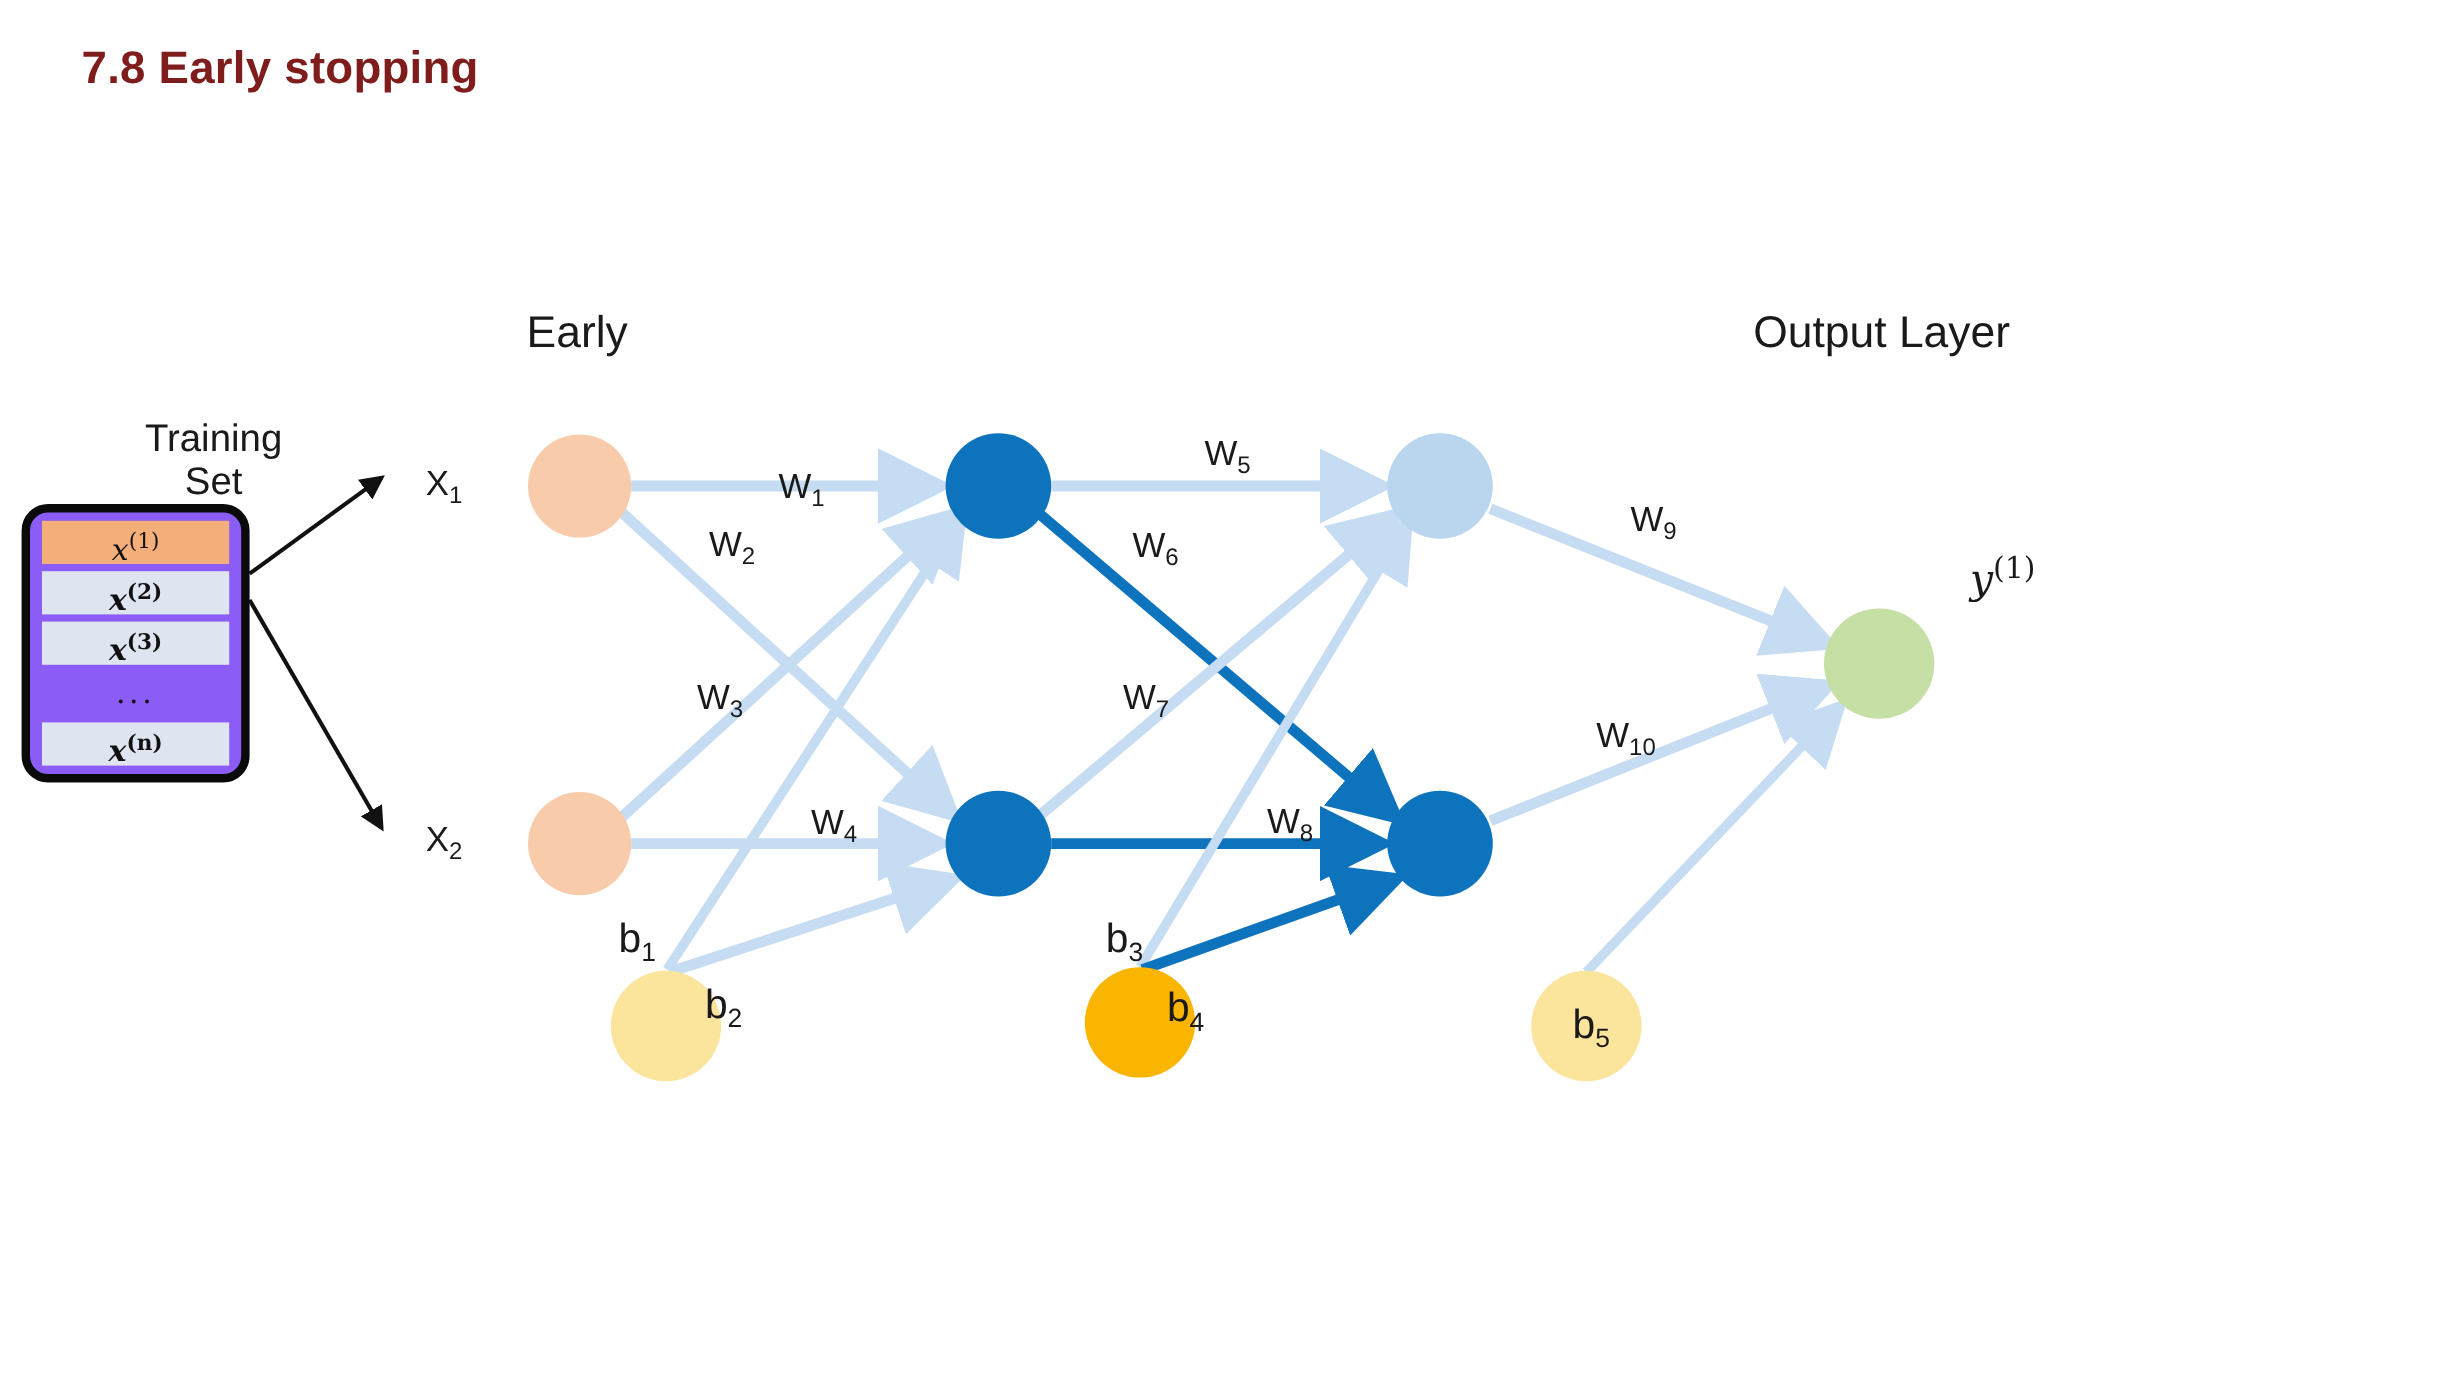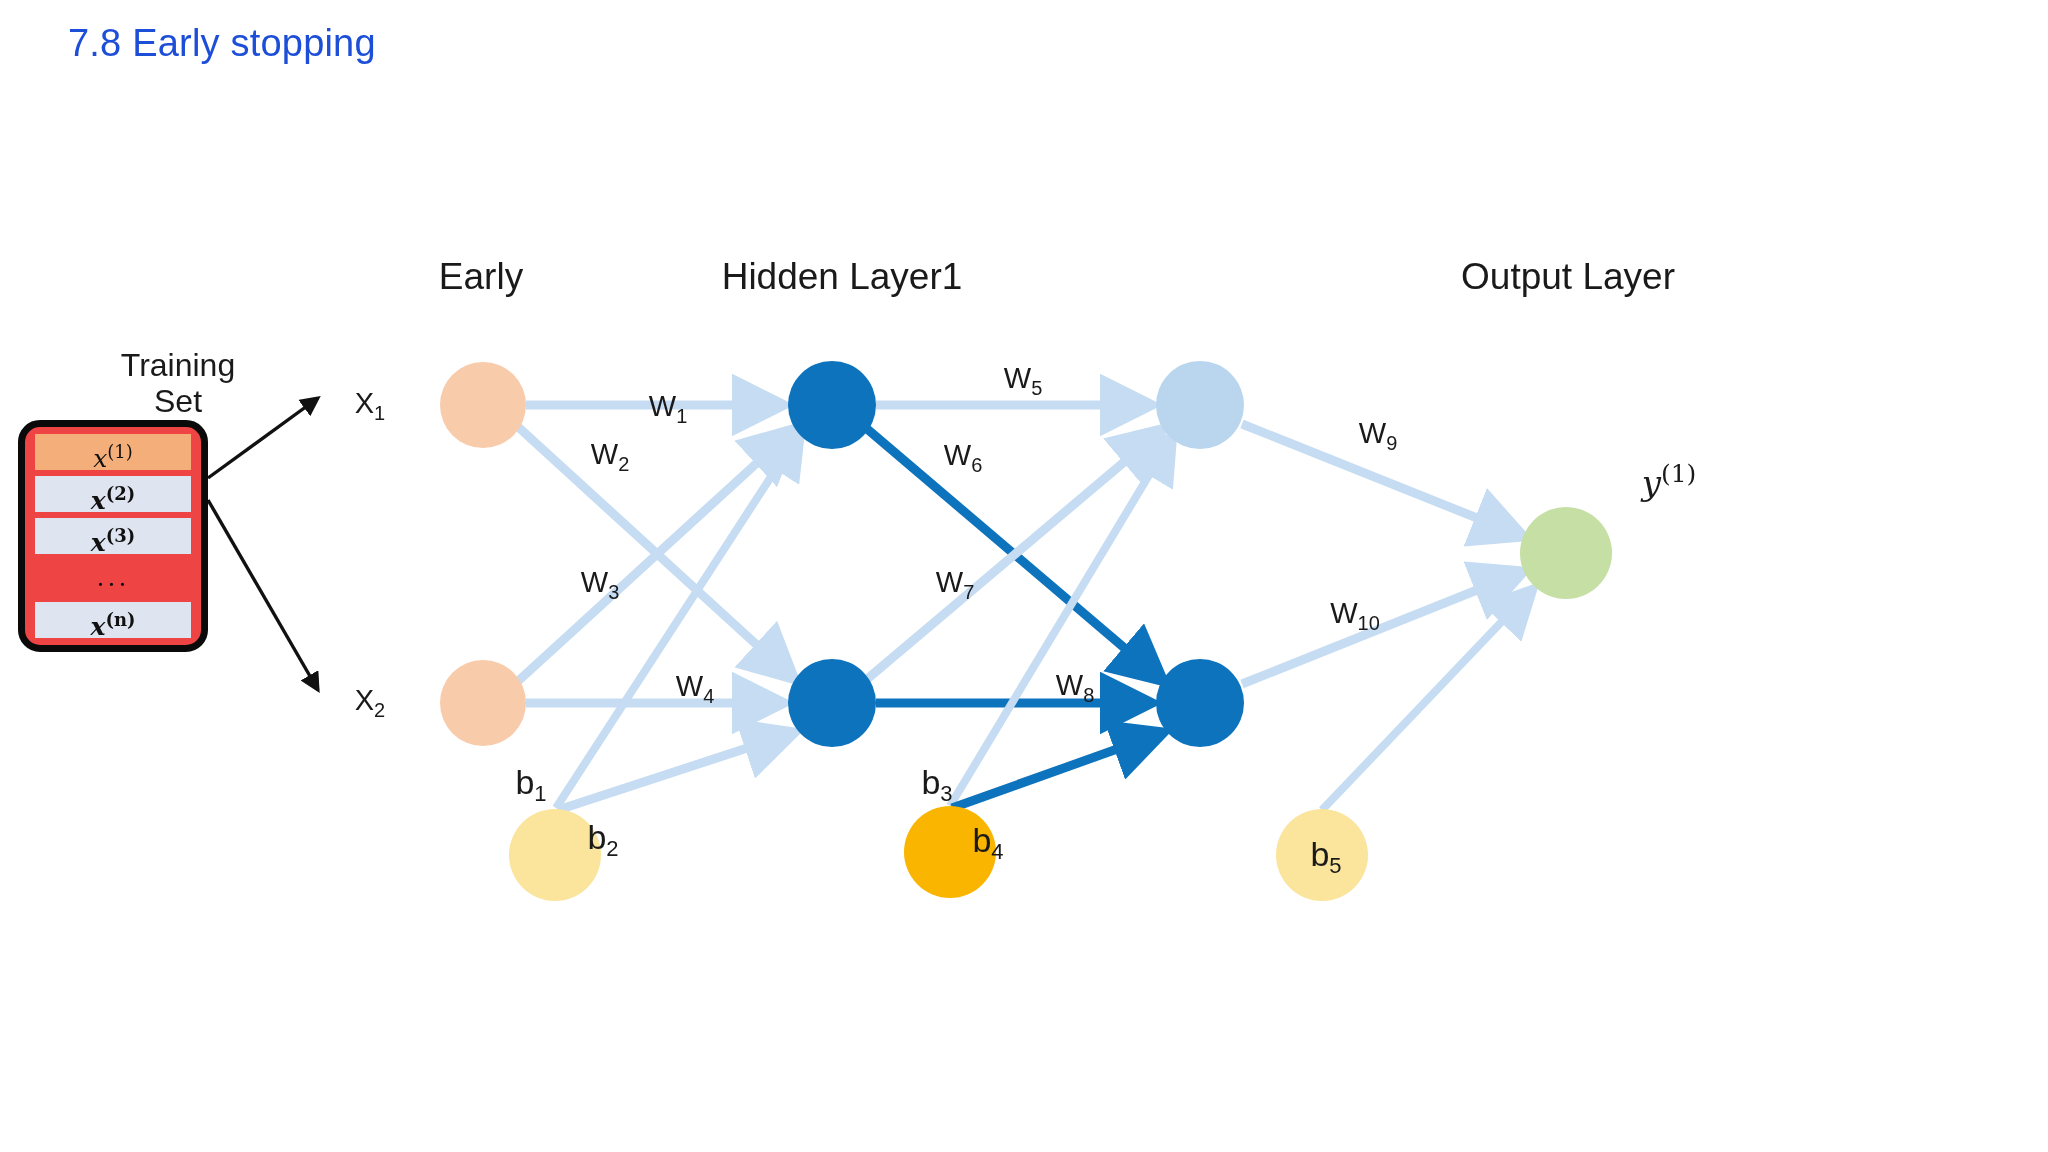--- a/index.html
+++ b/index.html
@@ -9,23 +9,23 @@
     background:#ffffff;
     font-family:"Liberation Sans", sans-serif;
     color:#1a1a1a;
     overflow:hidden;
     position:relative;
   }
   #stage{position:absolute;left:0;top:0;width:2048px;height:1152px;}
 
   
   #slide-title{
-    position:absolute;left:68px;top:22px;
-    font-size:38px;font-weight:400;letter-spacing:.2px;
-    color:#1d4ed8;white-space:nowrap;
+    position:absolute;left:68px;top:36px;
+    font-size:38px;font-weight:700;letter-spacing:.2px;
+    color:#7f1d1d;white-space:nowrap;
   }
 
   
   #edges{position:absolute;left:0;top:0;width:2048px;height:1152px;}
 
   
   .node{
     position:absolute;border-radius:50%;
     transform:translate(-50%,-50%);
   }
@@ -59,21 +59,21 @@
   
   #training-set-caption{
     position:absolute;left:113px;top:348px;width:130px;
     text-align:center;font-size:32px;line-height:1.12;
     color:#1a1a1a;
   }
   #training-set-box{
     position:absolute;left:18px;top:420px;
     width:190px;height:232px;
     border:7px solid #0a0a0a;border-radius:22px;
-    background:#ef4444;
+    background:#8b5cf6;
     box-sizing:border-box;
     padding:7px 10px;
     display:flex;flex-direction:column;justify-content:space-between;
   }
   .ts-row{
     height:36px;line-height:36px;text-align:center;
     font-family:"DejaVu Serif", serif;font-style:italic;
     font-size:25px;color:#111;
   }
   .ts-row sup{font-style:normal;font-size:18px;}
@@ -151,21 +151,20 @@
     <div class="ts-row dim">
       <span>x</span><sup>(3)</sup>
     </div>
     <div class="ts-row plain">...</div>
     <div class="ts-row dim">
       <span>x</span><sup>(n)</sup>
     </div>
   </div>
 
   <div class="lbl layer-title" style="left:481px;top:277px;">Early</div>
-  <div class="lbl layer-title" style="left:842px;top:277px;">Hidden Layer1</div>
   <div class="lbl layer-title" style="left:1568px;top:277px;">Output Layer</div>
 
   <div class="node input" style="left:483px;top:405px;width:86px;height:86px;"></div>
   <div class="node input" style="left:483px;top:703px;width:86px;height:86px;"></div>
 
   <div class="node hidden-active" style="left:832px;top:405px;width:88px;height:88px;"></div>
   <div class="node hidden-active" style="left:832px;top:703px;width:88px;height:88px;"></div>
 
   <div class="node hidden-pale" style="left:1200px;top:405px;width:88px;height:88px;"></div>
   <div class="node hidden-active" style="left:1200px;top:703px;width:88px;height:88px;"></div>

